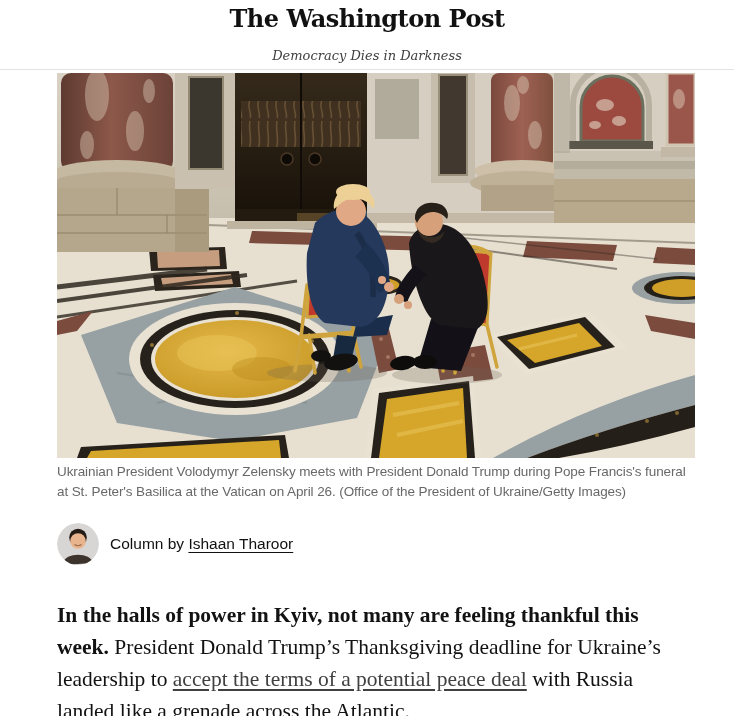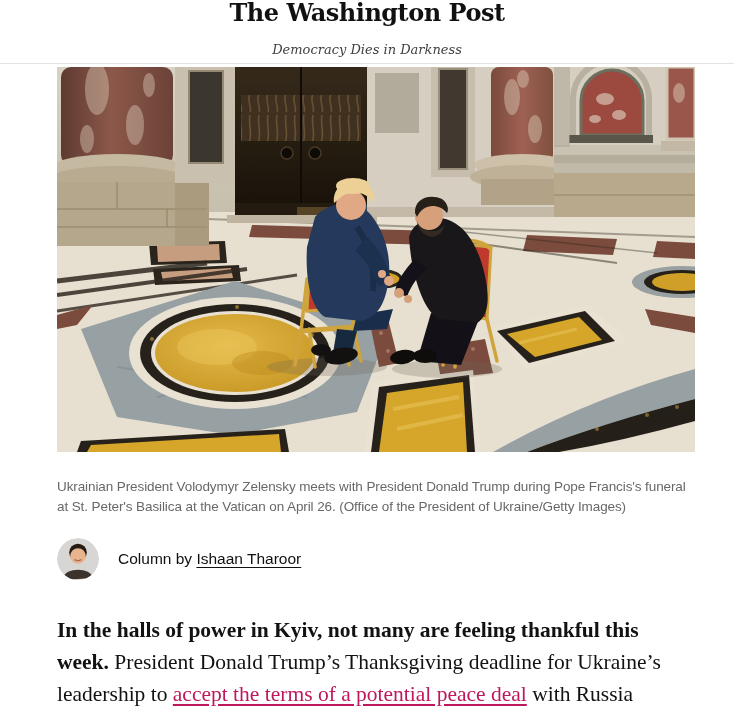--- a/index.html
+++ b/index.html
@@ -1,20 +1,20 @@
 <!DOCTYPE html>
 <html><head>
 <meta charset="utf-8">
 <style>
   * { box-sizing: border-box; margin: 0; padding: 0; }
   html, body { width: 734px; height: 716px; background: #ffffff; overflow: hidden; }
   body { font-family: "Liberation Sans", sans-serif; color: #111; }
 
   
-  .masthead { text-align: center; }
+  .masthead { text-align: center; padding-top: 6px; }
   .masthead-title {
     font-family: "DejaVu Serif", serif;
     font-weight: 700;
     font-size: 24px;
     line-height: 26px;
     letter-spacing: -0.5px;
     color: #111;
     display: inline-block;
   }
   .masthead-tagline {
@@ -27,45 +27,45 @@
   }
   .rule { width: 100%; height: 1px; background: #e3e3e1; margin-top: 6px; }
 
   .content { width: 638px; margin-left: 57px; }
 
   
   .photo-wrap { margin-top: 3px; width: 638px; height: 385px; overflow: hidden; }
   .photo-wrap svg { display: block; }
 
   .caption {
-    margin-top: 25px;
+    margin-top: 4px;
     font-size: 13.5px;
     line-height: 20px;
     color: #686868;
     letter-spacing: -0.1px;
   }
 
   
-  .byline { display: flex; align-items: center; gap: 19px; margin-top: 21px; }
+  .byline { display: flex; align-items: center; gap: 11px; margin-top: 21px; }
   .avatar { width: 42px; height: 42px; border-radius: 50%; overflow: hidden; flex: 0 0 auto; }
   .byline-text { font-size: 15.5px; color: #111; }
   .byline-text a, .author-link {
     color: #111; text-decoration: underline; text-underline-offset: 3px; cursor: pointer;
   }
 
   
   .article { margin-top: 34px; }
   .article p {
     font-family: "Liberation Serif", serif;
     font-size: 21.5px;
     line-height: 32px;
     color: #121212;
   }
   .article .lead { font-weight: 700; }
-  .article .body-link { text-decoration: underline; text-underline-offset: 3px; color: #be185d; cursor: pointer; }
+  .article .body-link { text-decoration: underline; text-underline-offset: 3px; color: #404040; cursor: pointer; }
 </style>
 </head>
 <body>
 
 <header class="masthead">
   <div class="masthead-title">The Washington Post</div>
   <div class="masthead-tagline">Democracy Dies in Darkness</div>
 </header>
 <div class="rule"></div>
 

